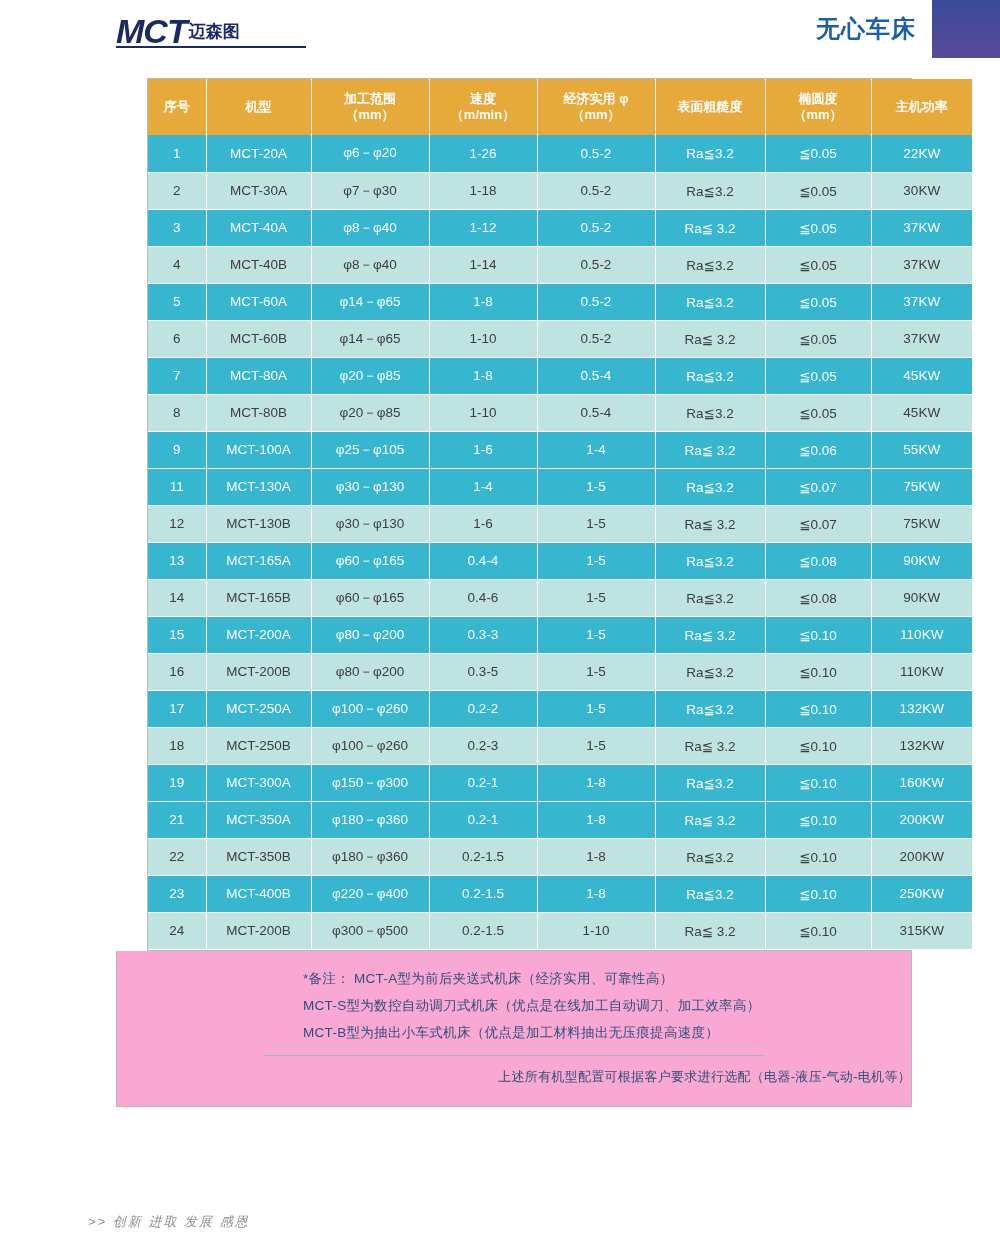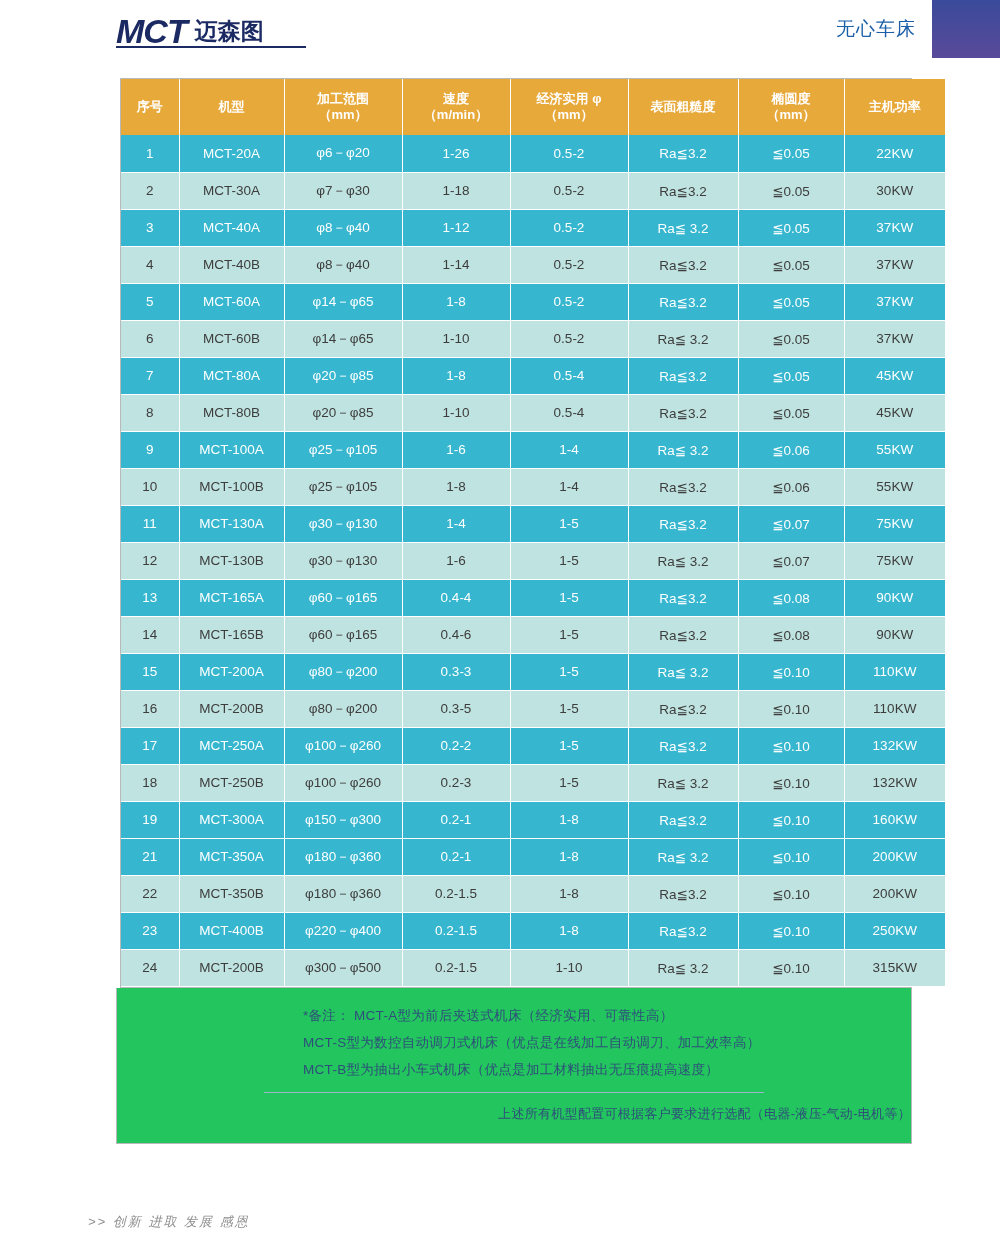--- a/index.html
+++ b/index.html
@@ -31,56 +31,56 @@
   }
   .logo-mct {
     font-size: 34px;
     font-weight: bold;
     font-style: italic;
     color: #1b2a63;
     letter-spacing: -1px;
     line-height: 1;
   }
   .logo-cn {
-    font-size: 23px;
+    font-size: 17px;
     font-weight: bold;
     color: #1b2a63;
-    margin-left: 8px;
+    margin-left: 2px;
     line-height: 1;
   }
   .logo-rule {
     position: absolute;
     left: 88px;
     top: 46px;
     width: 190px;
     height: 2px;
     background: #1b2a63;
   }
   .header-right {
     position: absolute;
     right: 0; top: 0;
     height: 58px;
     display: flex;
     align-items: center;
   }
   .header-title {
-    font-size: 19px;
-    font-weight: normal;
+    font-size: 24px;
+    font-weight: bold;
     color: #1b5fa8;
     margin-right: 16px;
     letter-spacing: 1px;
   }
   .header-swatch {
     width: 68px; height: 58px;
     background: linear-gradient(180deg,#3a4a9a 0%, #5a4a9a 100%);
   }
 
   
   .table-wrap {
-    margin: 16px 88px 0 92px;
+    margin: 16px 88px 0 119px;
     border: 1px solid #b9b9b9;
     background: #404040;
   }
   table {
     width: 100%;
     border-collapse: collapse;
     table-layout: fixed;
   }
   thead th {
     background: #e8a93b;
@@ -115,21 +115,21 @@
   .col-5 { width: 110px; }
   .col-6 { width: 106px; }
   .col-7 { width: 101px; }
 
   
   .notes {
     margin: 0 88px;
     border: 1px solid #b9b9b9;
     border-top: none;
     padding: 18px 0 20px 0;
-    background: #22c55e;
+    background: #f9a8d4;
   }
   .note-line {
     font-size: 13.5px;
     color: #2f4f7a;
     margin: 0 0 7px 186px;
     line-height: 1.5;
     letter-spacing: .3px;
   }
   .note-line.first { color: #2f4f7a; }
   .note-divider {
@@ -301,30 +301,20 @@
           <tr class="odd">
             <td>9</td>
             <td>MCT-100A</td>
             <td>φ25－φ105</td>
             <td>1-6</td>
             <td>1-4</td>
             <td>Ra≦ 3.2</td>
             <td>≦0.06</td>
             <td>55KW</td>
           </tr>
-          <tr class="even">
-            <td>10</td>
-            <td>MCT-100B</td>
-            <td>φ25－φ105</td>
-            <td>1-8</td>
-            <td>1-4</td>
-            <td>Ra≦3.2</td>
-            <td>≦0.06</td>
-            <td>55KW</td>
-          </tr>
           <tr class="odd">
             <td>11</td>
             <td>MCT-130A</td>
             <td>φ30－φ130</td>
             <td>1-4</td>
             <td>1-5</td>
             <td>Ra≦3.2</td>
             <td>≦0.07</td>
             <td>75KW</td>
           </tr>

